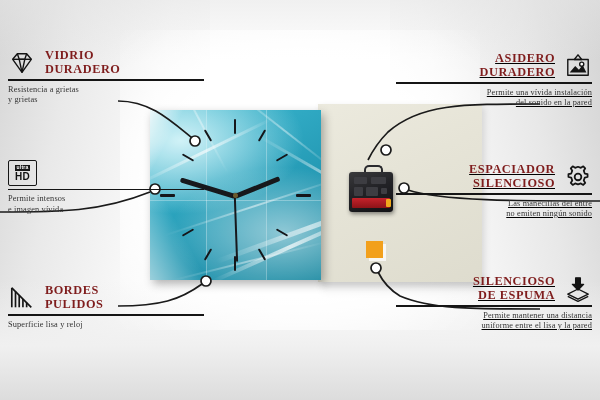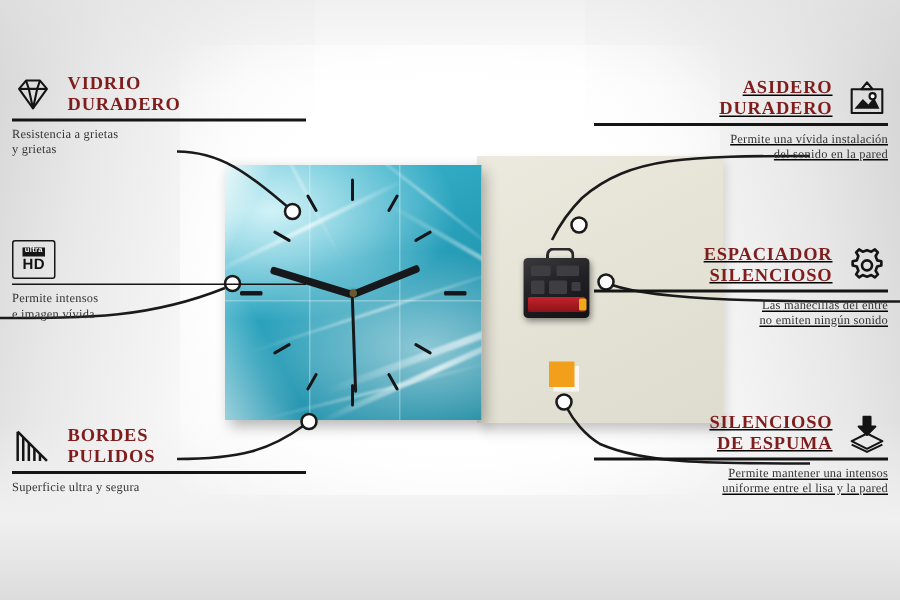--- a/index.html
+++ b/index.html
@@ -228,21 +228,21 @@
               <path d="M20,19 L20,24"></path>
           </g>
         </svg>
       </span>
       <div>
         <div class="co-title">BORDES</div>
         <div class="co-title">PULIDOS</div>
       </div>
     </div>
     <div class="co-rule"></div>
-    <div class="co-sub">Superficie ultra y segura</div>
+    <div class="co-sub">Superficie lisa y reloj</div>
   </div>
 
   <div class="callout right" style="top:52px;">
     <div class="co-head">
       <span class="ico">
         <svg viewBox="0 0 30 28" width="28" height="26">
           <g fill="none" stroke="#141414" stroke-width="1.5" stroke-linejoin="round">
             <path d="M15,2 L11,7 L19,7 Z"></path>
             <rect x="4" y="7" width="22" height="17"></rect>
             <path d="M6,21 L12,14 L16,18 L20,13 L24,21 Z" fill="#141414" stroke="none"></path>
@@ -290,17 +290,17 @@
             <path d="M4,22 L15,27.2 L26,22"></path>
           </g>
         </svg>
       </span>
       <div>
         <div class="co-title">SILENCIOSO</div>
         <div class="co-title">DE ESPUMA</div>
       </div>
     </div>
     <div class="co-rule"></div>
-    <div class="co-sub">Permite mantener una intensos</div>
+    <div class="co-sub">Permite mantener una distancia</div>
     <div class="co-sub">uniforme entre el lisa y la pared</div>
   </div>
 
 </div>
 
 </body></html>

